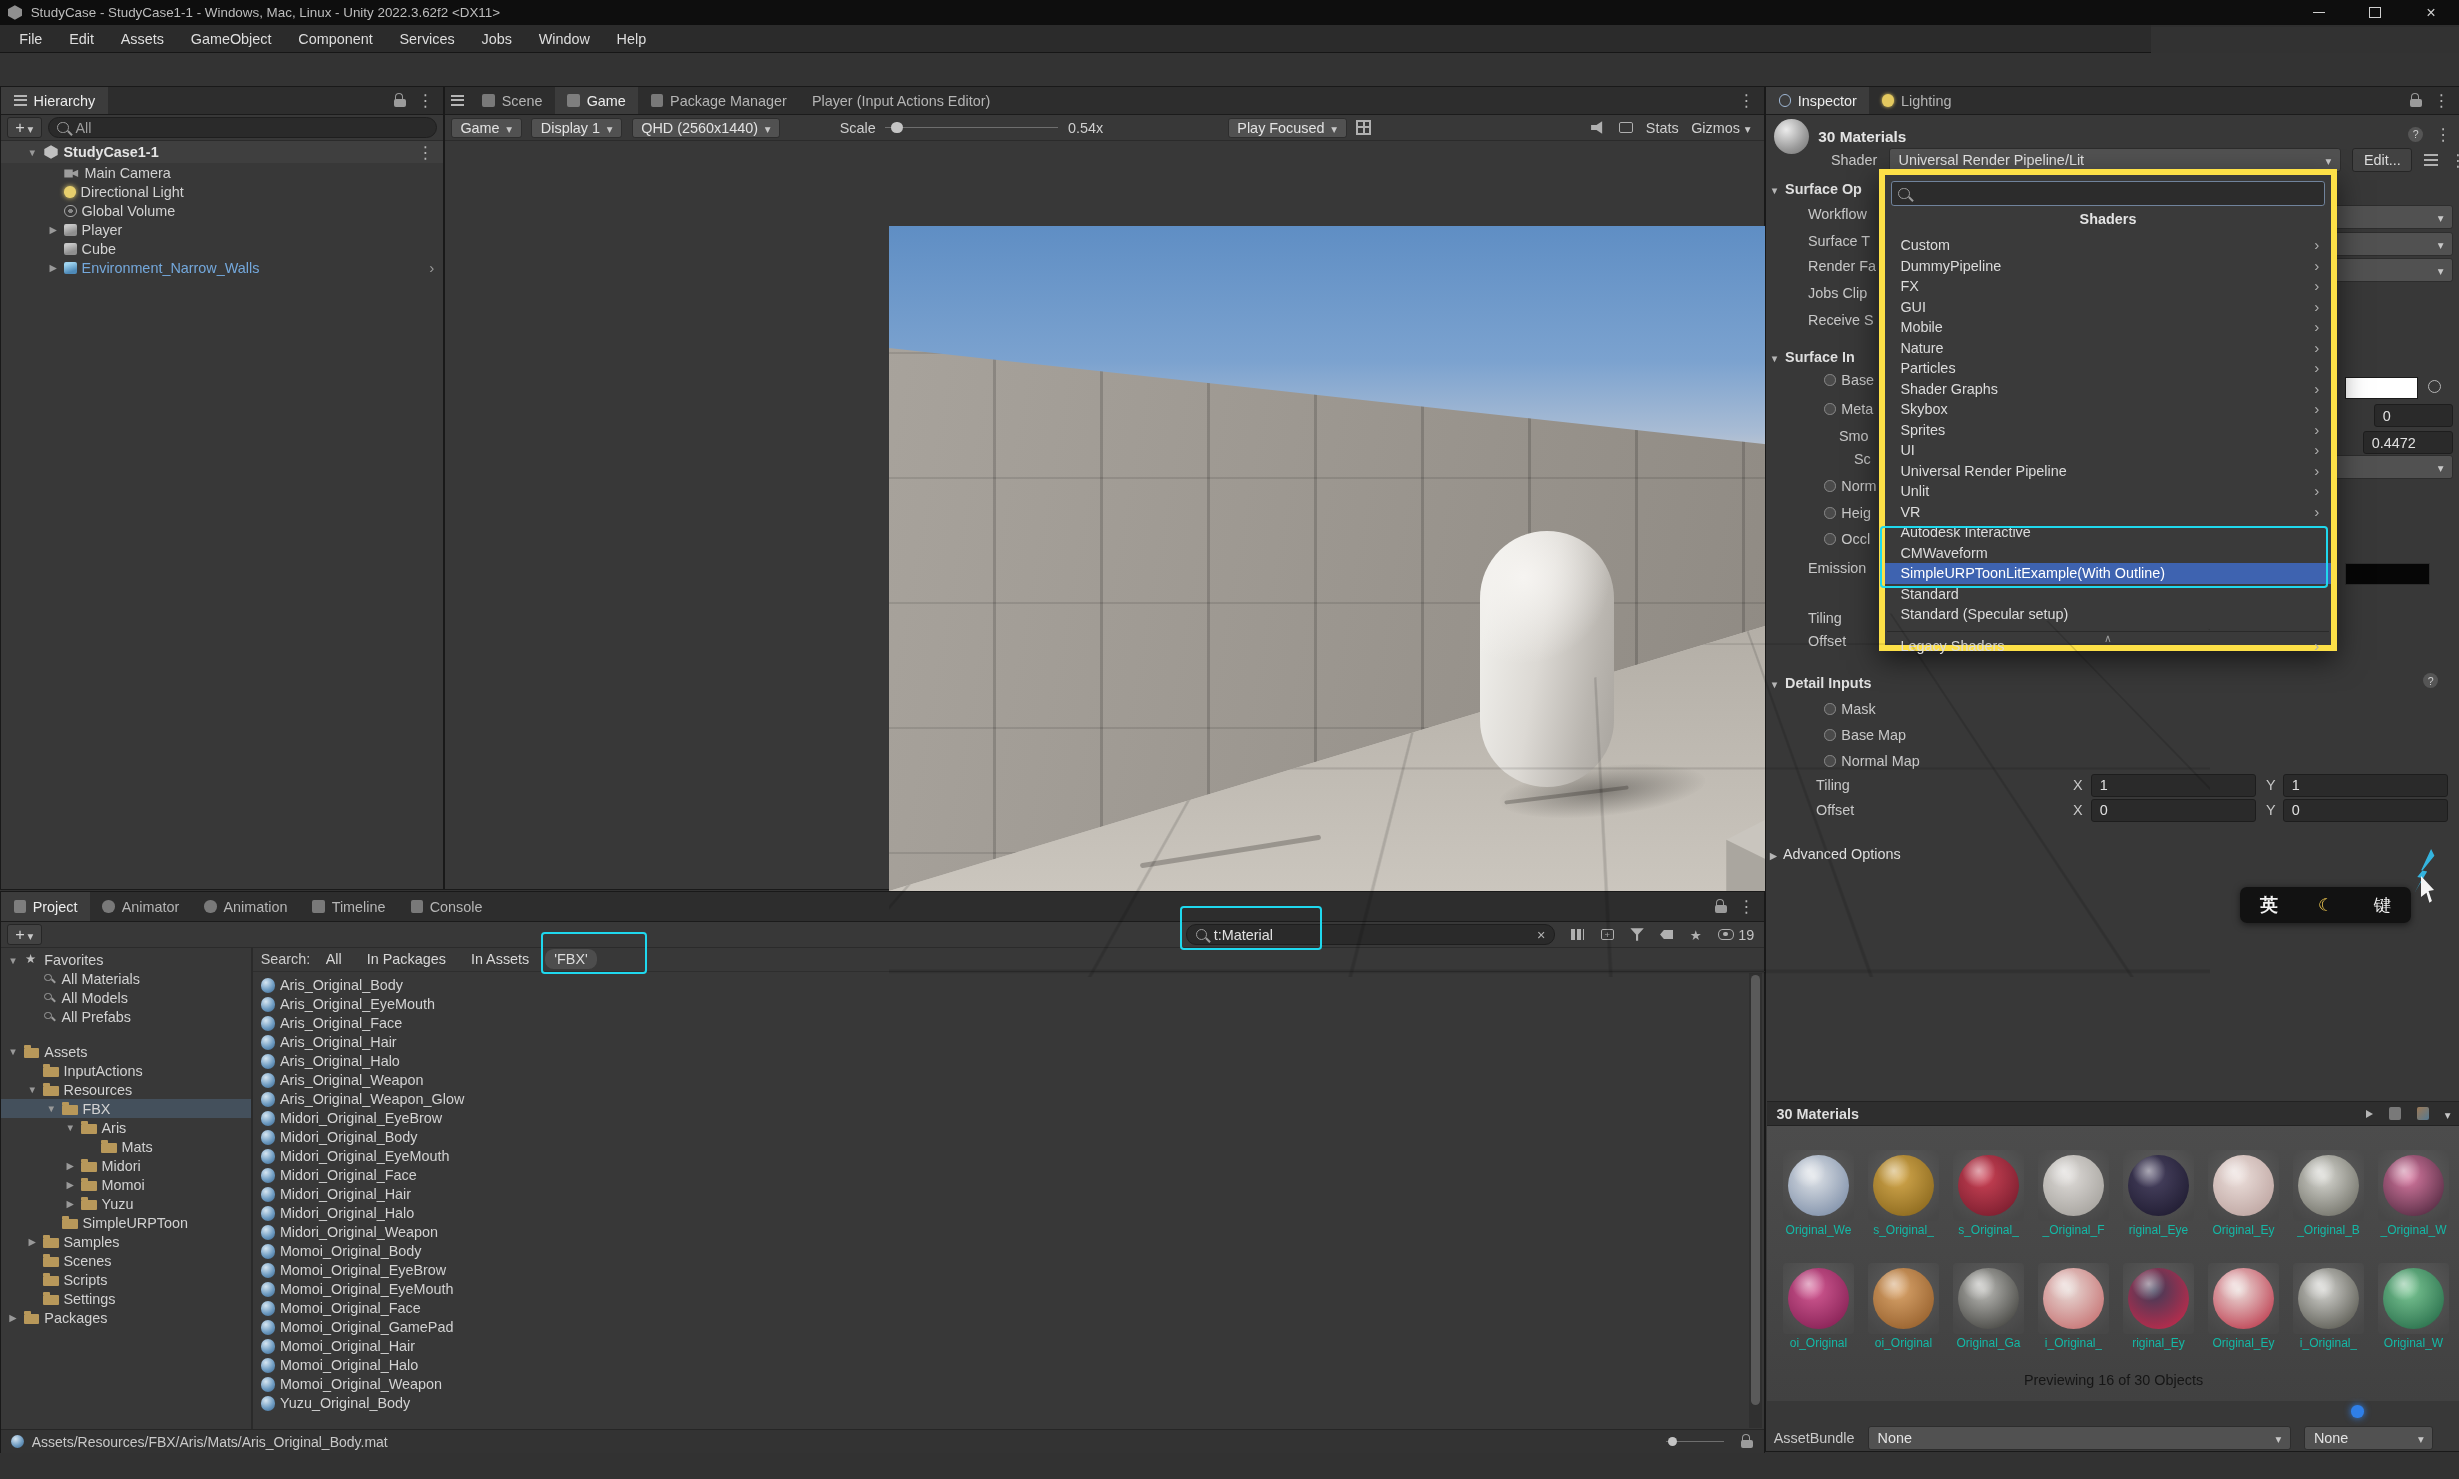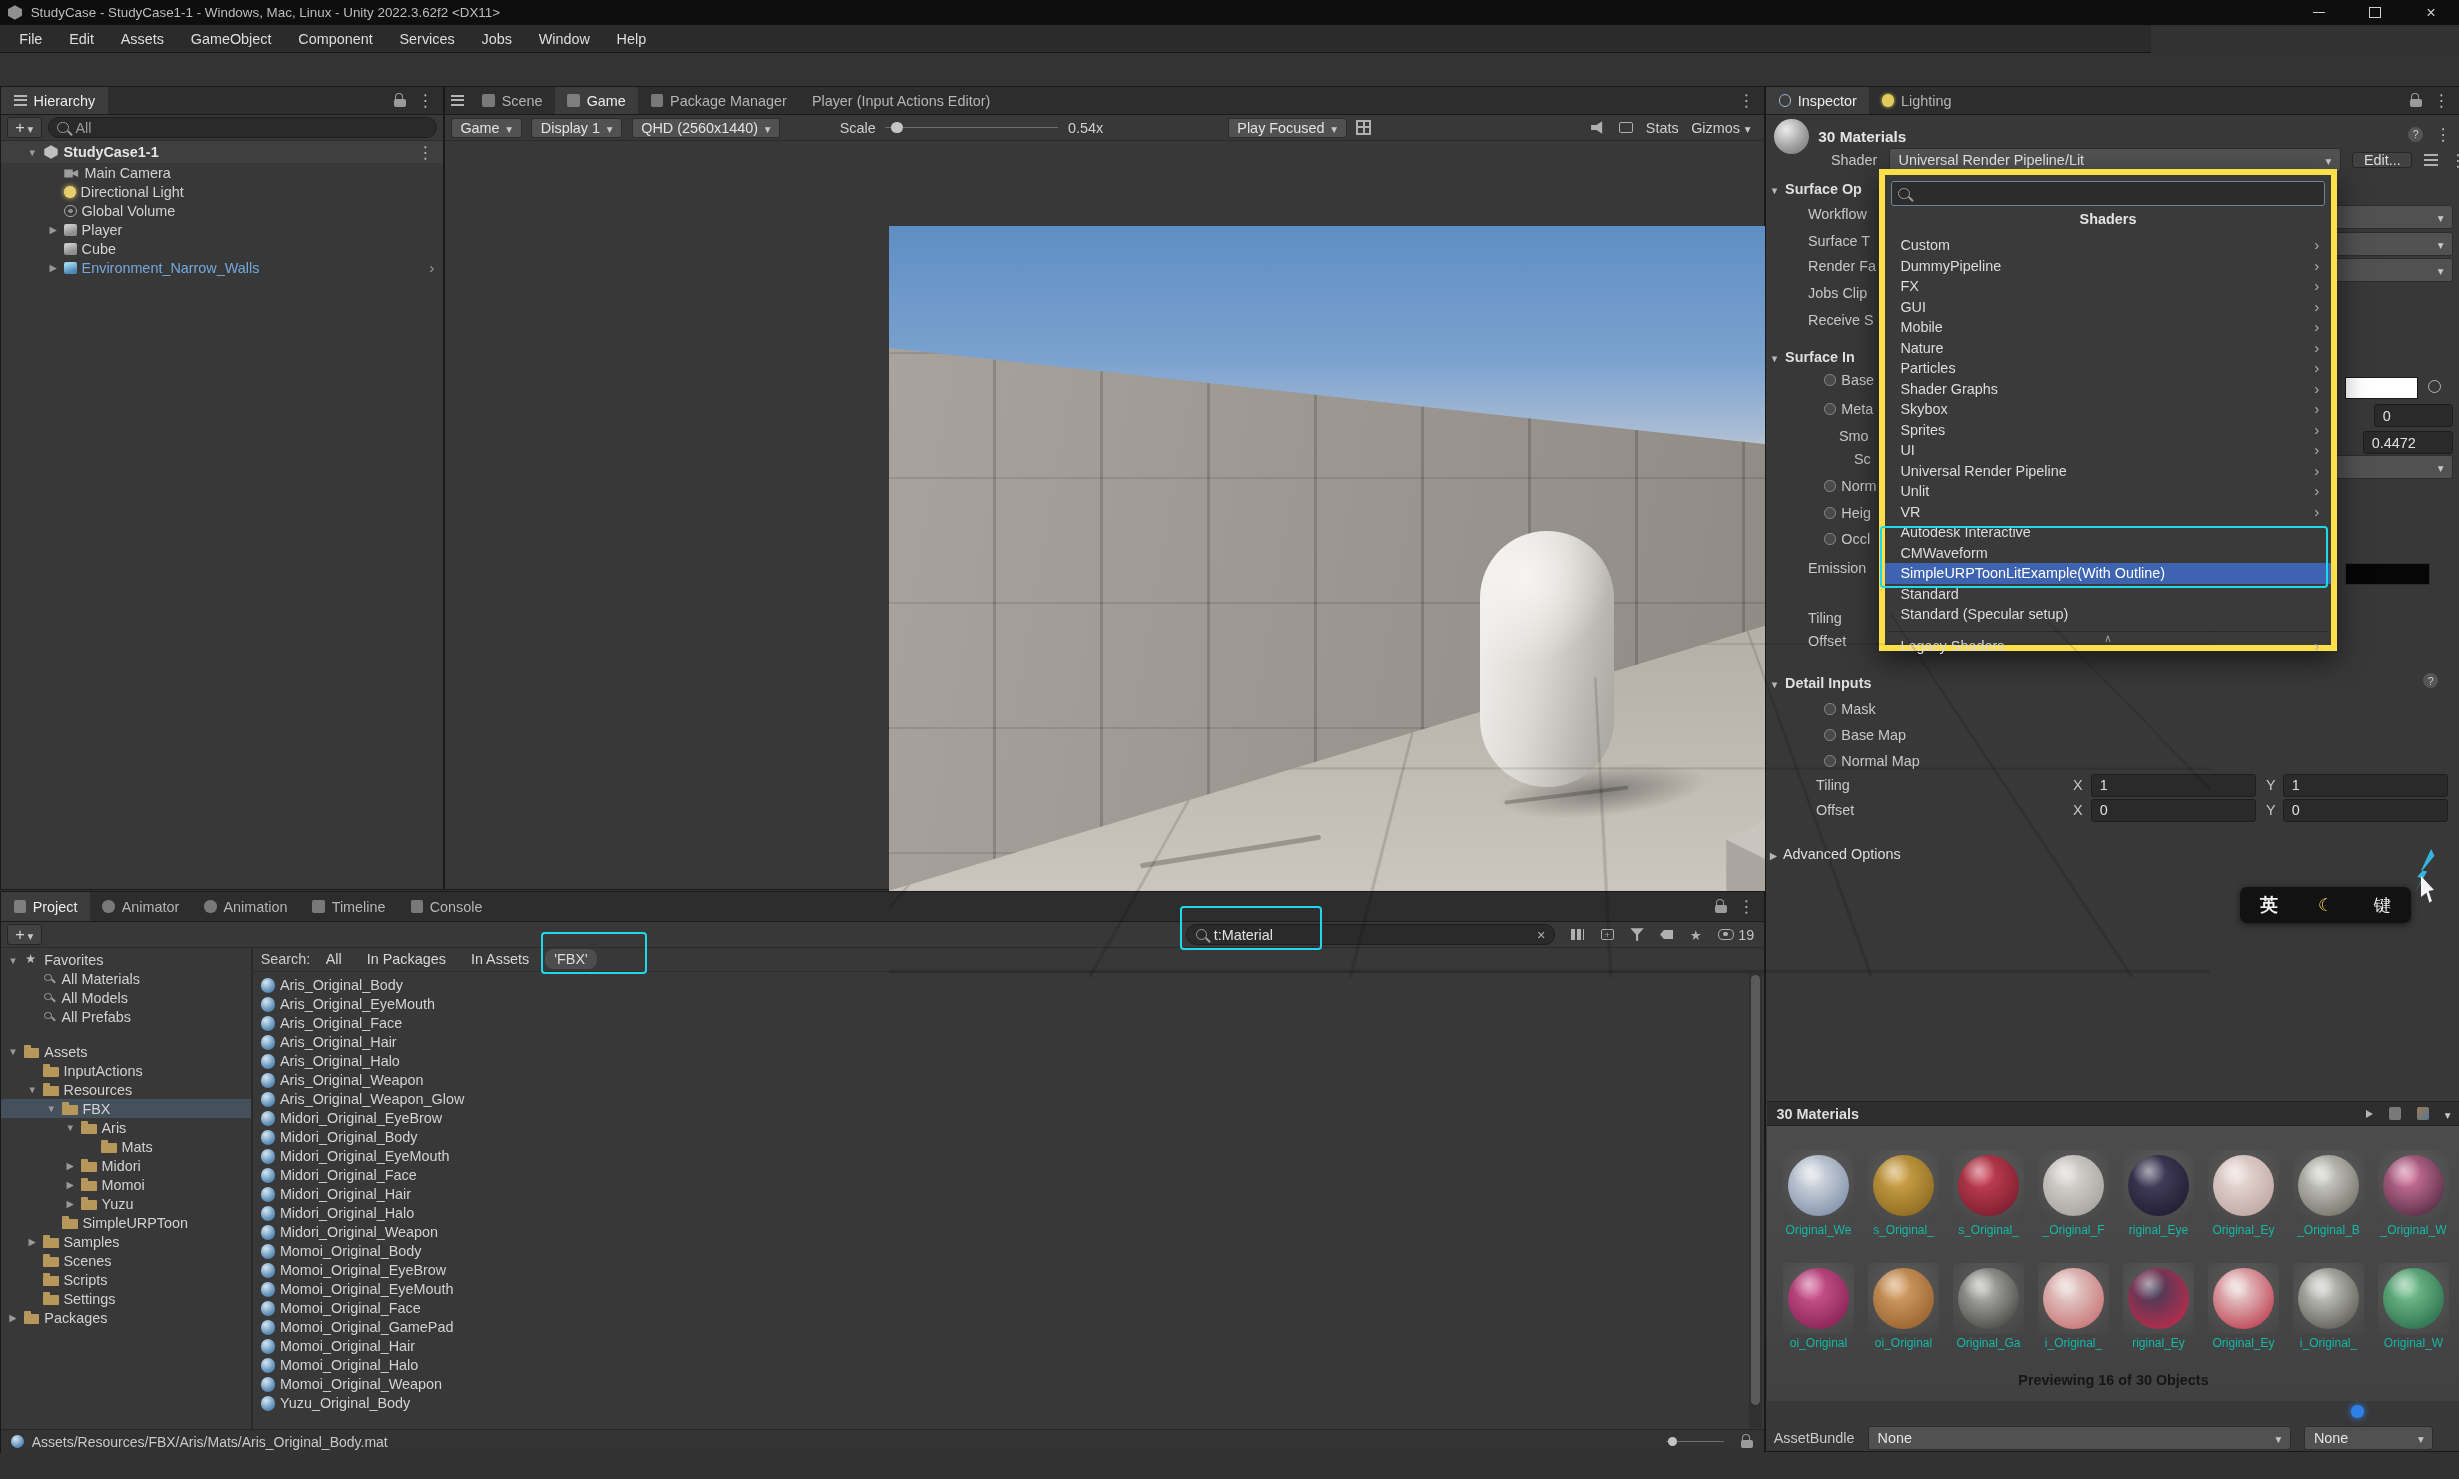--- a/index.html
+++ b/index.html
@@ -733,21 +733,21 @@
     <span class="helpq"></span>
     <span class="vdots"></span>
   </span>
 
   <div class="a fx" style="left:65px;top:61px;gap:11.5px">
     <span class="ins-label">Shader</span>
     <span class="dd" style="width:452px">
       <span>Universal Render Pipeline/Lit</span>
         <span class="caret" style="margin-left:auto"></span>
     </span>
-    <span class="tbtn" style="width:60px;height:16px;font-size:14.4px">Edit...</span>
+    <span class="tbtn" style="width:60px;height:24px;font-size:14.4px">Edit...</span>
     <span class="sliders-ic"></span>
     <span class="vdots"></span>
   </div>
 
   <div class="a fx" style="left:3.8px;top:94px;gap:5.8px">
       <span class="foldarr"></span>
       <span class="sect-title">Surface Op</span>
     </div>
   <div class="a fx" style="left:42px;top:119px">
       <span class="ins-label">Workflow</span>
@@ -861,21 +861,21 @@
   <div class="a fx" style="left:1px;top:1014px;width:693px;height:25px;background:#2e2e2e;border-top:1px solid #222;border-bottom:1px solid #222;padding:0 9.6px;box-sizing:border-box">
     <span style="font-weight:bold;color:#dedede">30 Materials</span>
     <span class="fx" style="margin-left:auto;gap:15.4px">
       <span class="ic-play" style="border-left:7.7px solid #b5b5b5;border-top:4.8px solid transparent;border-bottom:4.8px solid transparent"></span>
       <span class="ticon"></span>
       <span class="ticon" style="background:linear-gradient(135deg,#c96,#69b)"></span>
       <span class="caret"></span>
     </span>
   </div>
   <div class="a" style="left:1px;top:1039px;width:693px;height:275px;background:linear-gradient(#4c4c4c,#414141)"></div>
-  <div class="a" style="left:1px;top:1285px;width:693px;text-align:center;font-weight:bold;color:#161616;font-size:14.4px">Previewing 16 of 30 Objects</div>
+  <div class="a" style="left:1px;top:1285px;width:693px;text-align:center;font-weight:normal;color:#161616;font-size:14.4px">Previewing 16 of 30 Objects</div>
 
   <div class="a fx" style="left:7.7px;top:1339px;gap:13.4px">
     <span class="ins-label">AssetBundle</span>
     <span class="dd" style="width:423px">
         <span>None</span>
         <span class="caret" style="margin-left:auto"></span>
       </span>
     <span class="dd" style="width:129px">
         <span>None</span>
         <span class="caret" style="margin-left:auto"></span>

